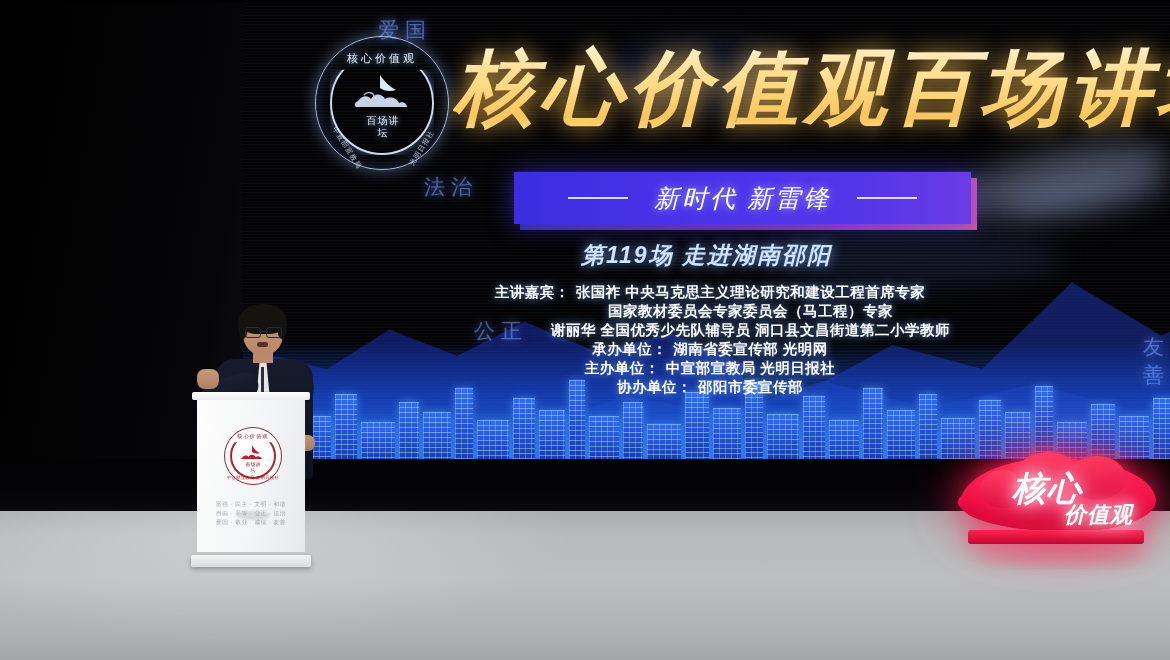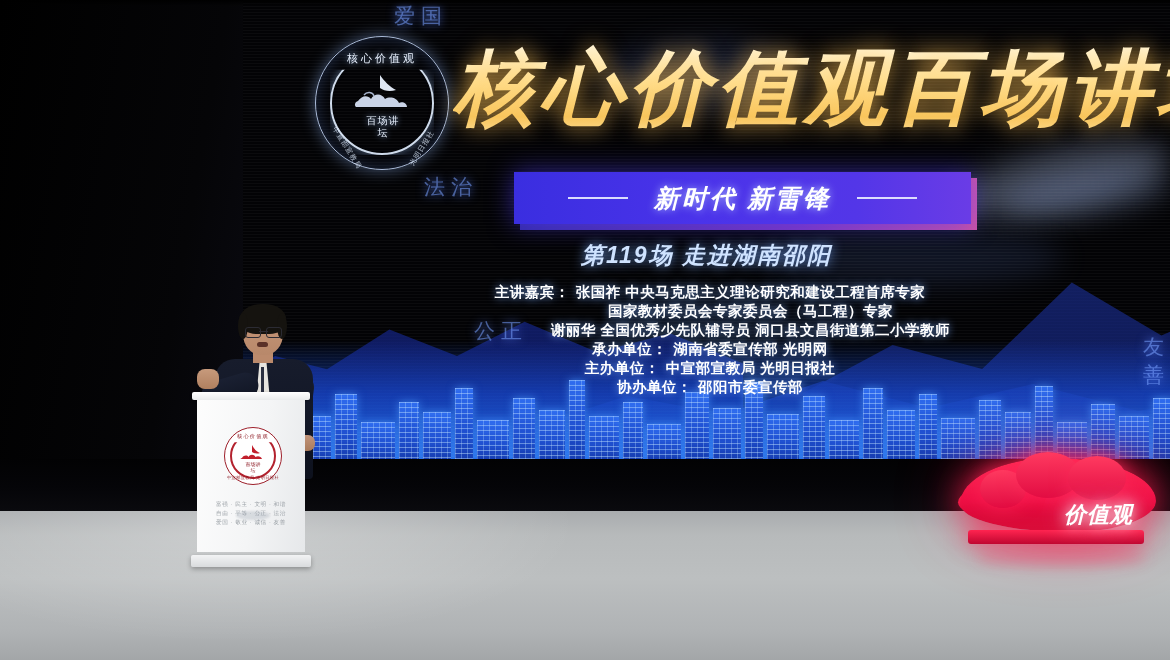--- a/index.html
+++ b/index.html
@@ -110,21 +110,21 @@
   
   .banner-wrap{position:absolute;left:271px;top:172px;width:457px;height:52px;z-index:5;}
   .banner-shadow{position:absolute;left:6px;top:6px;width:457px;height:52px;
     background:linear-gradient(90deg,#3a2fb8 0%,#8b3bd0 62%,#e05ab0 100%);opacity:.9;}
   .banner{position:absolute;left:0;top:0;width:457px;height:52px;
     background:linear-gradient(90deg,#3a2ee0 0%,#4a33ea 40%,#5336e8 75%,#6a3ce6 100%);
     display:flex;align-items:center;justify-content:center;gap:26px;
     box-shadow:0 0 26px rgba(80,60,255,.55);}
   .banner .bline{width:60px;height:2px;background:rgba(235,240,255,.9);}
   .banner .btext{font-family:"Liberation Serif","DejaVu Serif",serif;font-style:italic;
-    font-weight:700;font-size:25px;color:#fff;letter-spacing:3px;text-shadow:0 0 9px rgba(190,210,255,.8);}
+    font-weight:400;font-size:25px;color:#fff;letter-spacing:3px;text-shadow:0 0 9px rgba(190,210,255,.8);}
 
   
   .session{position:absolute;left:0;top:240px;width:927px;text-align:center;z-index:5;
     font-size:23px;font-weight:700;color:#cfe3ff;letter-spacing:2px;
     text-shadow:0 0 12px rgba(120,170,255,.9);font-style:italic;}
 
   
   .credits{position:absolute;left:0;top:283px;width:927px;z-index:5;
     display:flex;flex-direction:column;align-items:center;gap:1px;}
   .crow{display:flex;font-size:14.5px;line-height:18px;color:#ffffff;font-weight:700;
@@ -263,21 +263,21 @@
       <div class="bldg" style="left:698px;width:34px;height:42px;"></div>
       <div class="bldg" style="left:736px;width:22px;height:60px;"></div>
       <div class="bldg" style="left:762px;width:26px;height:48px;"></div>
       <div class="bldg" style="left:792px;width:18px;height:74px;"></div>
       <div class="bldg" style="left:814px;width:30px;height:38px;"></div>
       <div class="bldg" style="left:848px;width:24px;height:56px;"></div>
       <div class="bldg" style="left:876px;width:30px;height:44px;"></div>
       <div class="bldg" style="left:910px;width:20px;height:62px;"></div>
     </div>
 
-    <div class="valword" style="left:135px;top:2px;margin-left:16px;">爱国</div>
+    <div class="valword" style="left:135px;top:16px;">爱国</div>
     <div class="valword" style="left:181px;top:173px;">法治</div>
     <div class="valword" style="left:205px;top:317px;margin-left:26px;">公正</div>
     <div class="valword" style="left:885px;top:333px;text-align:right;">友善</div>
 
     <div class="emblem">
       <div class="ring2"></div>
       <div class="etop">核心价值观</div>
       <svg class="dove" viewBox="0 0 64 44">
         <path d="M30 4 C34 10 40 16 46 19 C40 21 34 20 30 17 Z" fill="#eaf2ff" opacity=".95"></path>
         <path d="M8 30 C12 24 18 24 21 28 C24 22 32 22 35 28 C40 25 47 27 49 32 C52 30 57 32 57 36 L6 36 C4 34 5 31 8 30 Z" fill="#dfeaff" opacity=".9"></path>
@@ -381,16 +381,17 @@
   </div>
 
   <div class="prop">
     <div class="prop-reflect"></div>
     <div class="prop-tail"></div>
     <div class="prop-cloud"></div>
     <div class="prop-lobe prop-l3"></div>
     <div class="prop-lobe prop-l1"></div>
     <div class="prop-lobe prop-l2"></div>
     <div class="prop-base"></div>
+    <div class="prop-t1">核心</div>
     <div class="prop-t2">价值观</div>
   </div>
 
 </div>
 
 </body></html>

